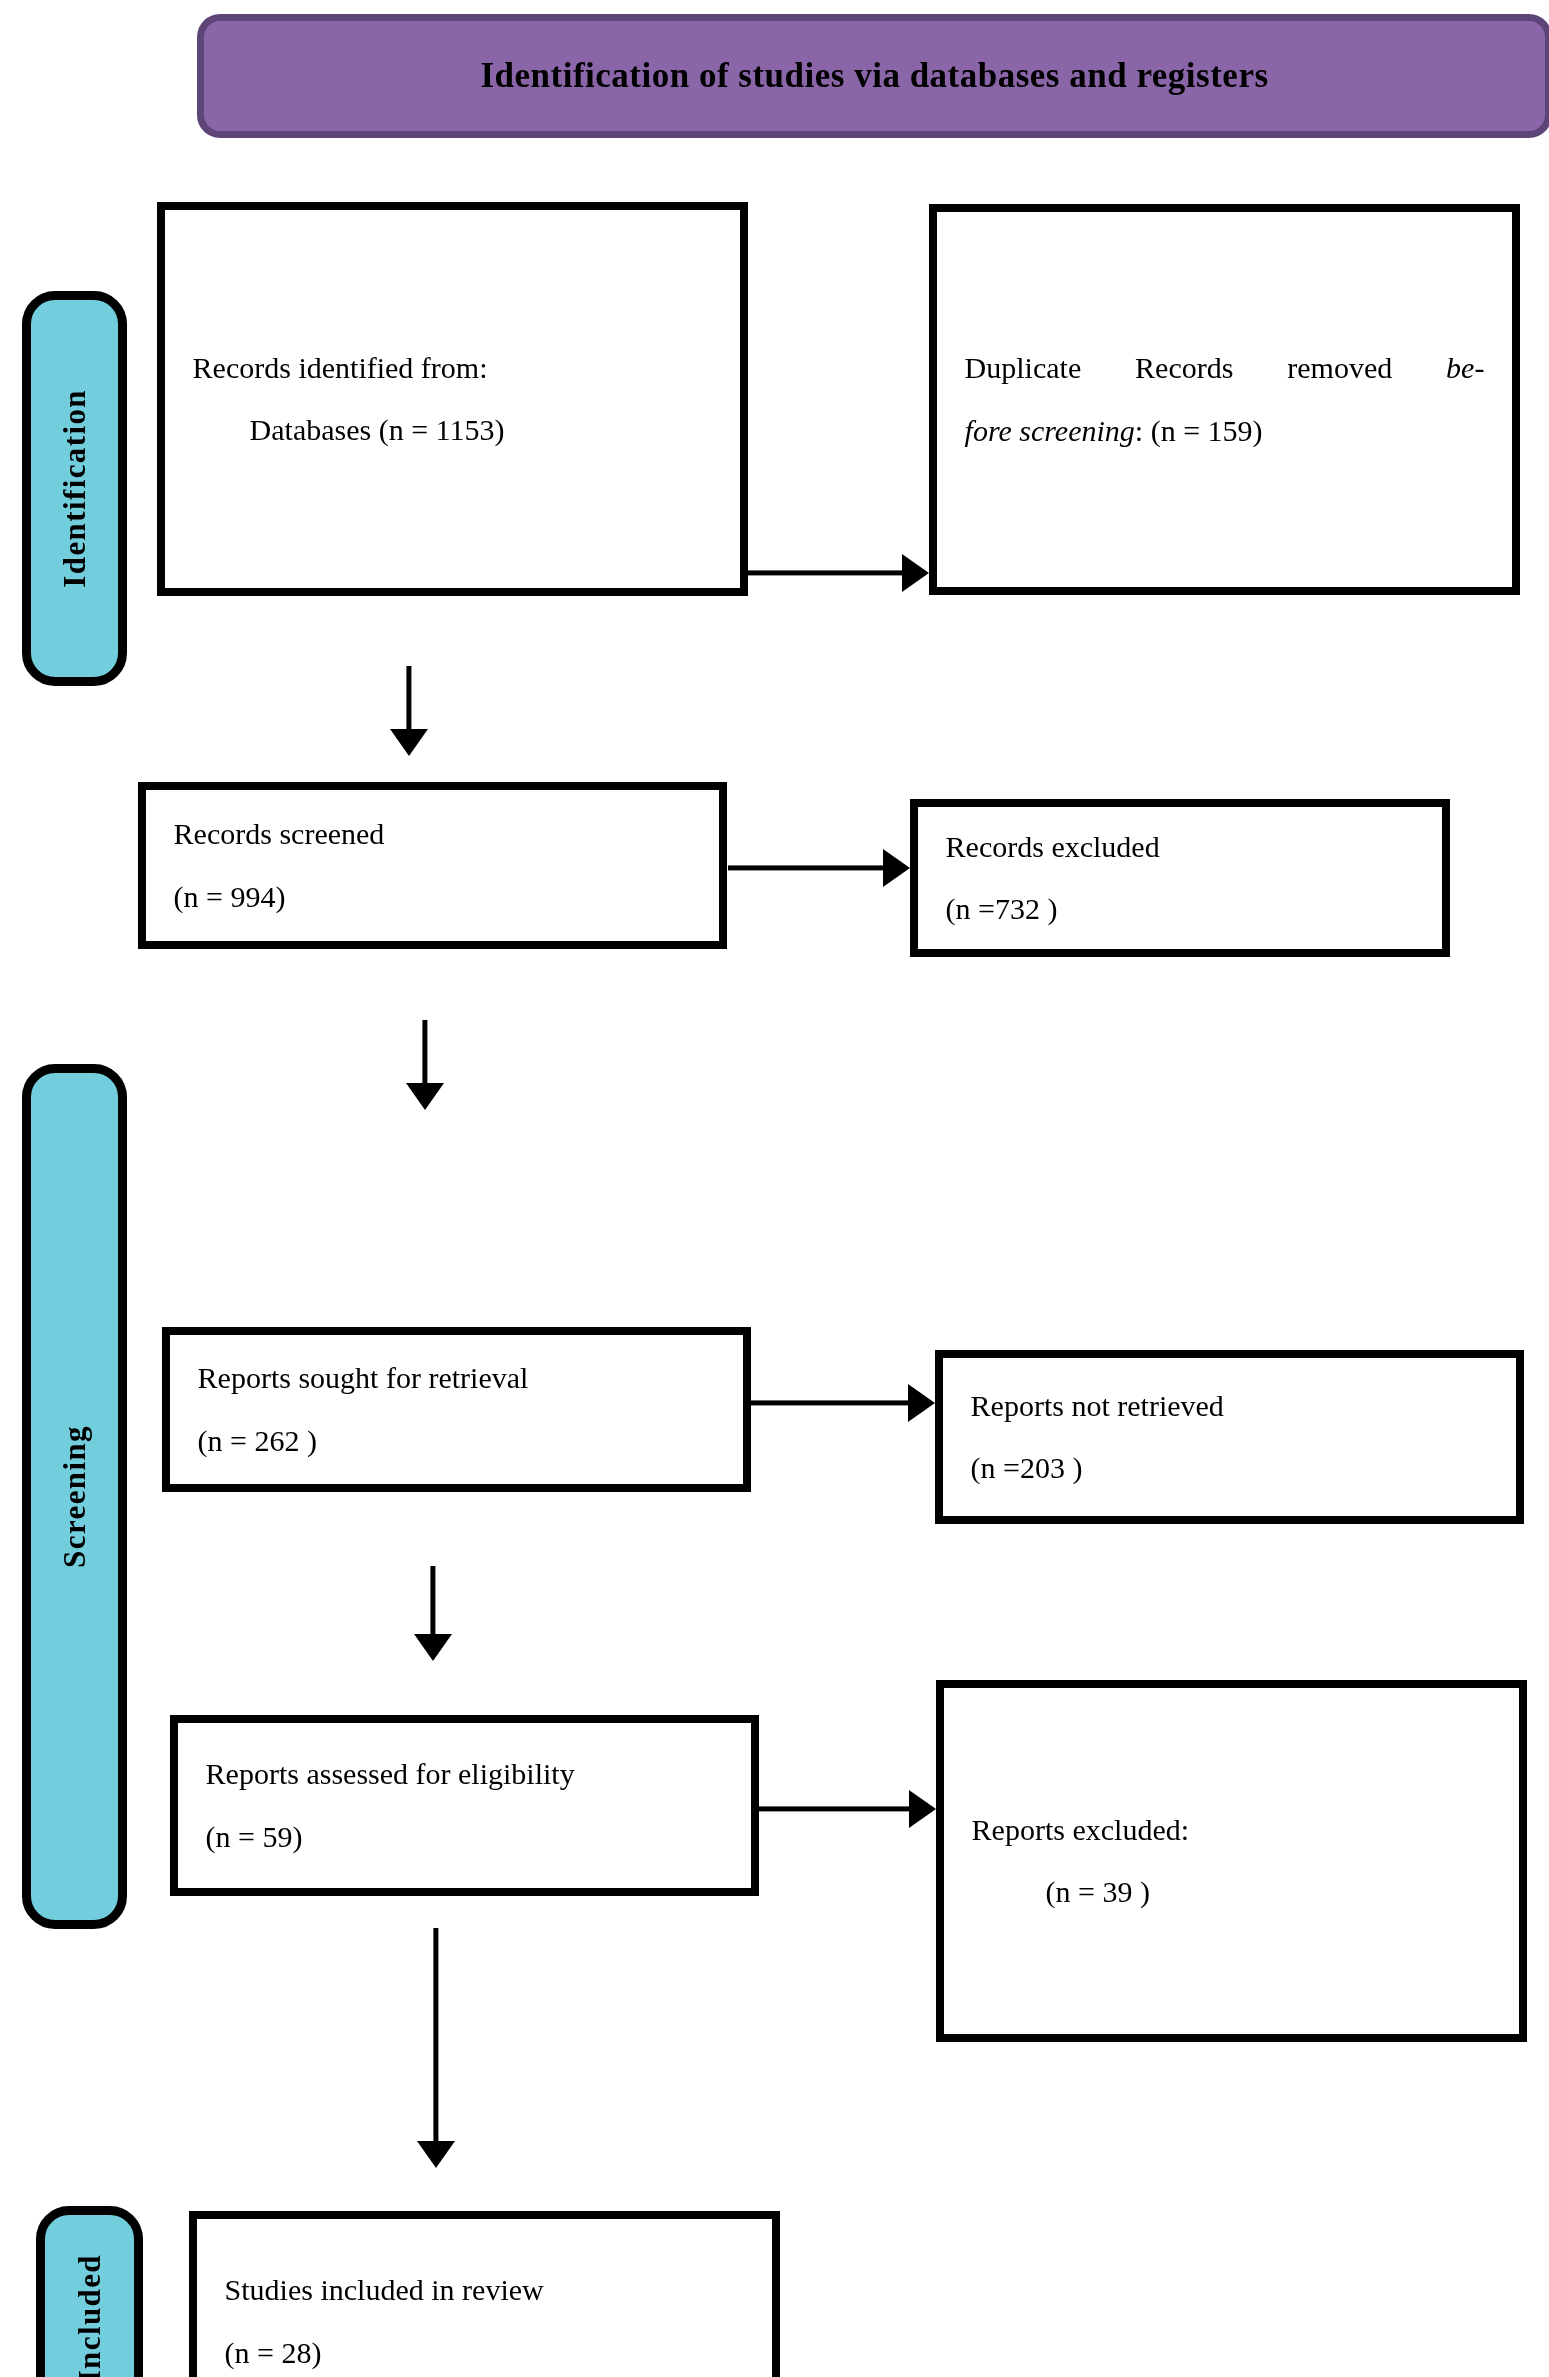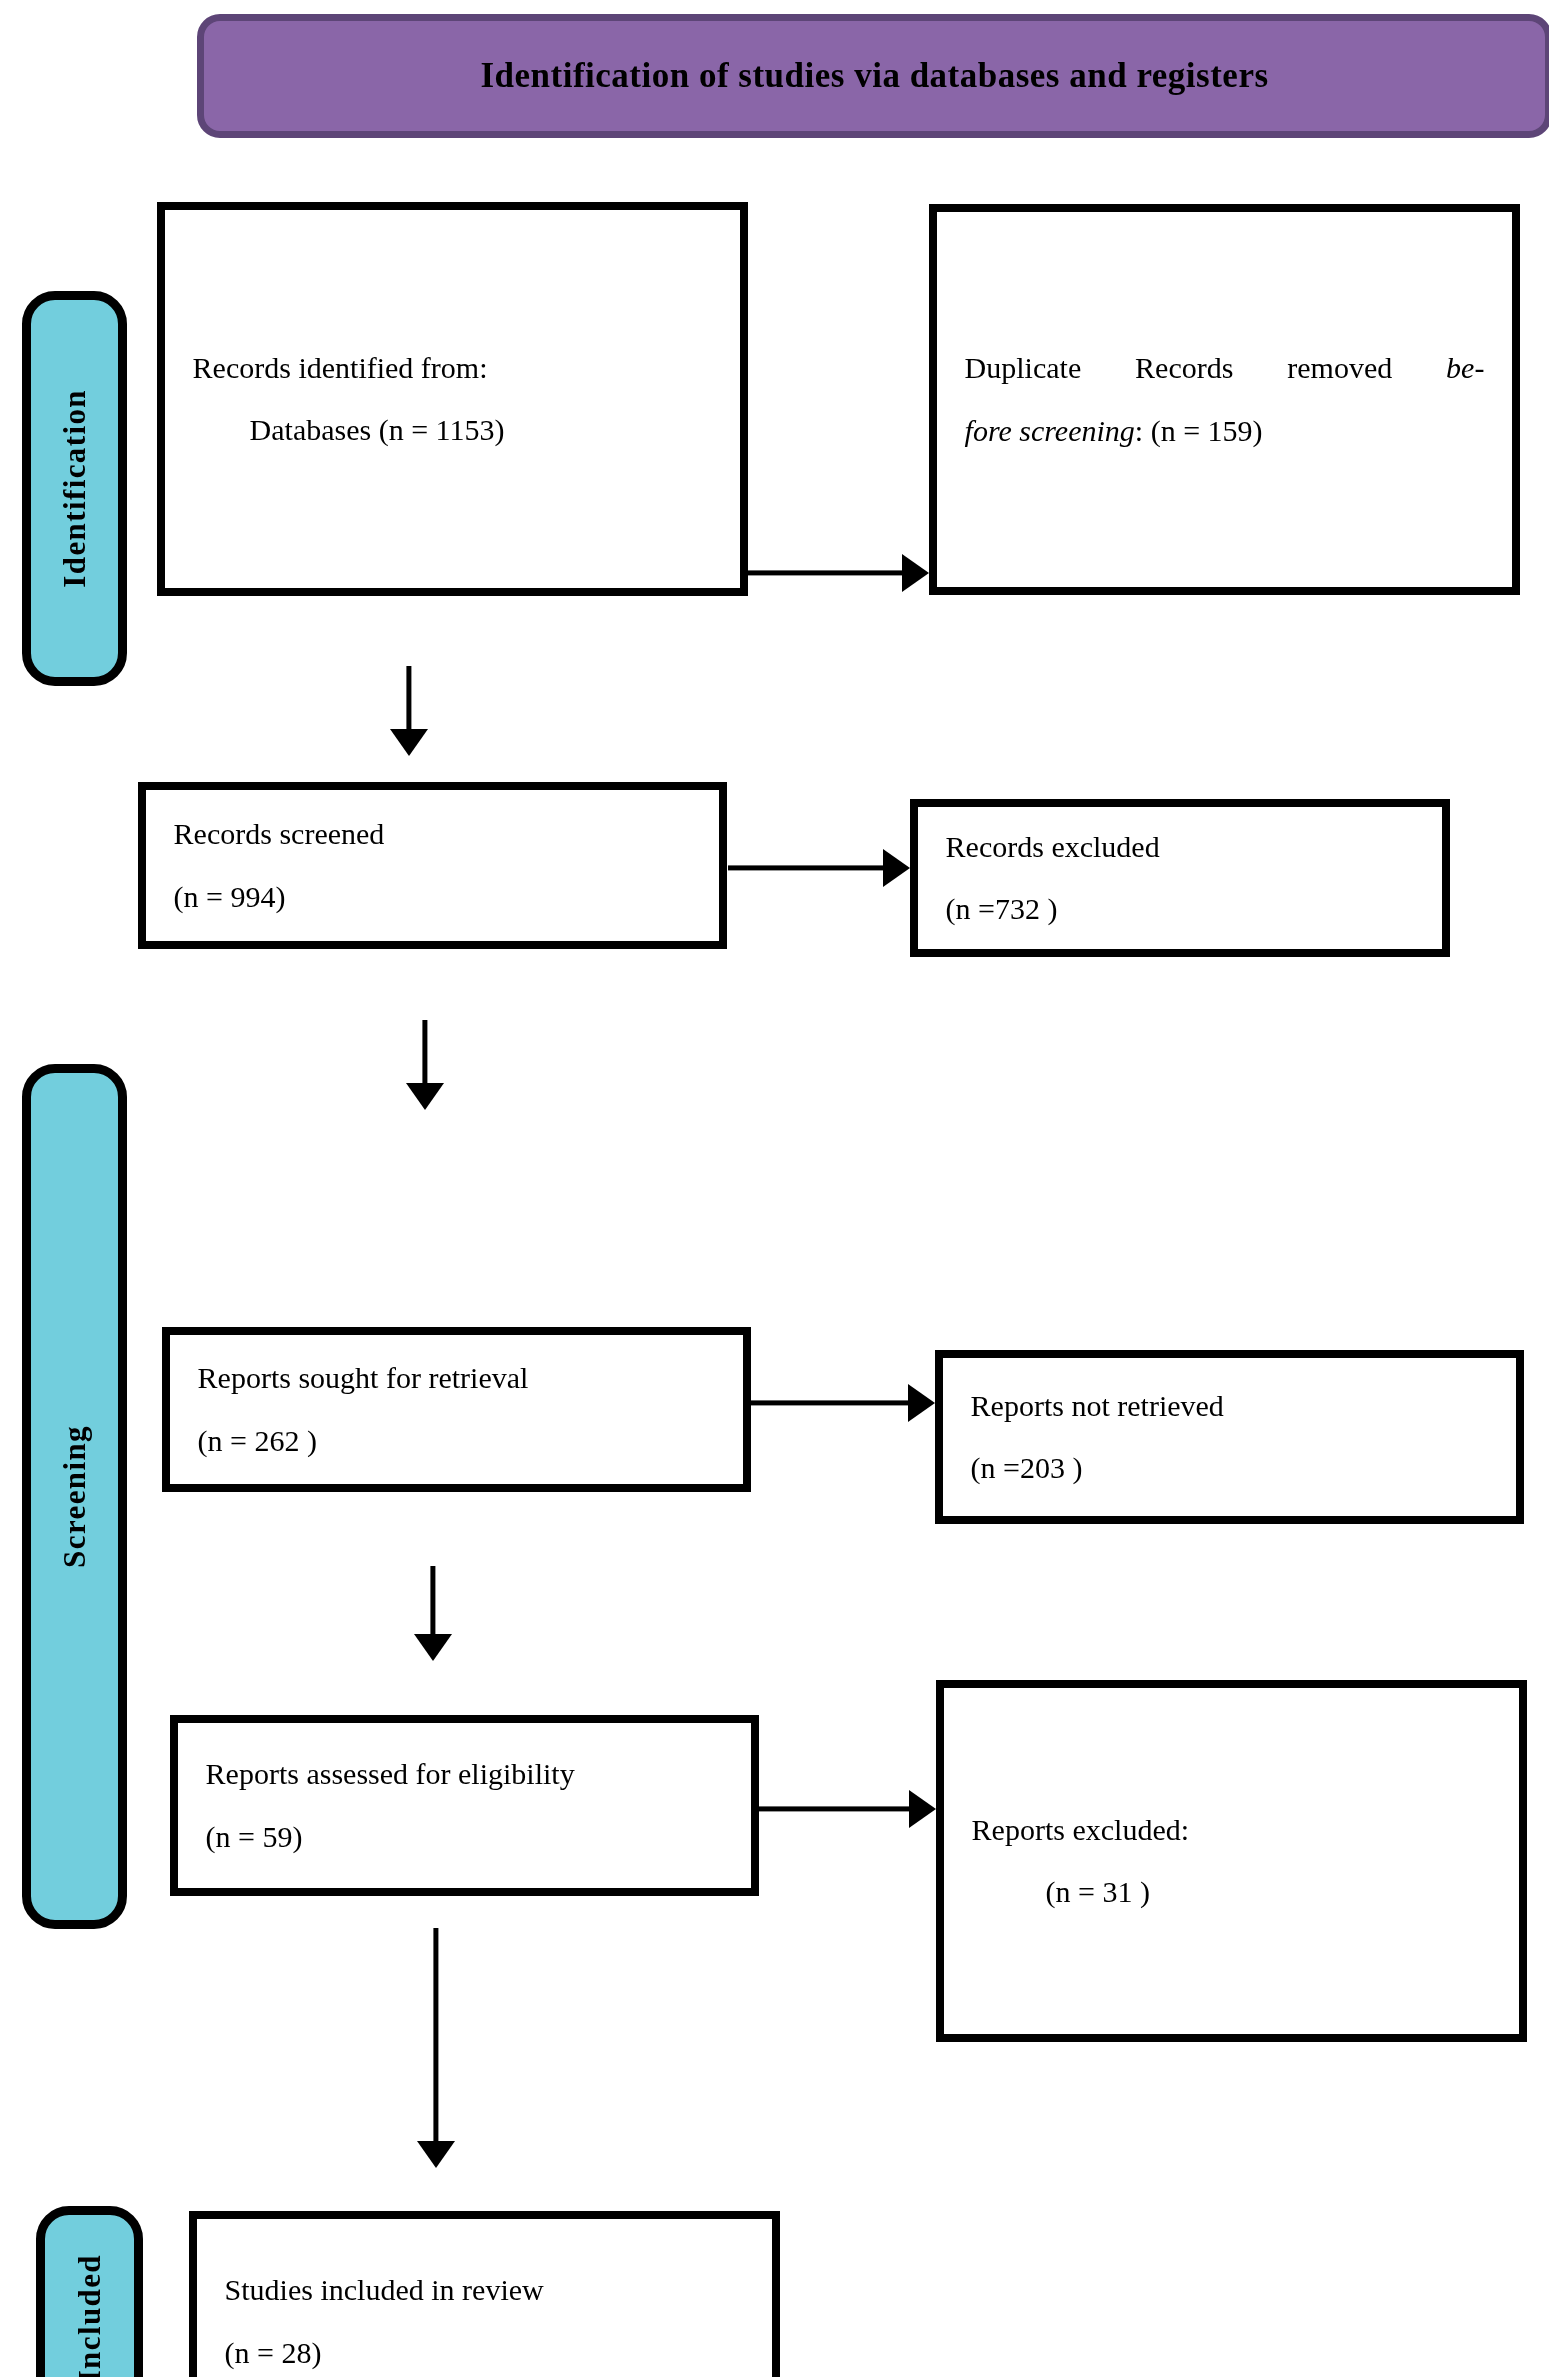--- a/index.html
+++ b/index.html
@@ -160,21 +160,21 @@
     <div class="ln">(n =203 )</div>
   </div>
 
   <div class="box box-reports-assessed">
     <div class="ln">Reports assessed for eligibility</div>
     <div class="ln">(n = 59)</div>
   </div>
 
   <div class="box box-reports-excluded">
     <div class="ln">Reports excluded:</div>
-    <div class="ln indent-2">(n = 31 )</div>
+    <div class="ln indent-2">(n = 39 )</div>
   </div>
 
   <div class="box box-studies-included">
     <div class="ln">Studies included in review</div>
     <div class="ln">(n = 28)</div>
   </div>
 
   <div class="harrow arrow-1">
     <div class="shaft"></div>
     <div class="head"></div>

